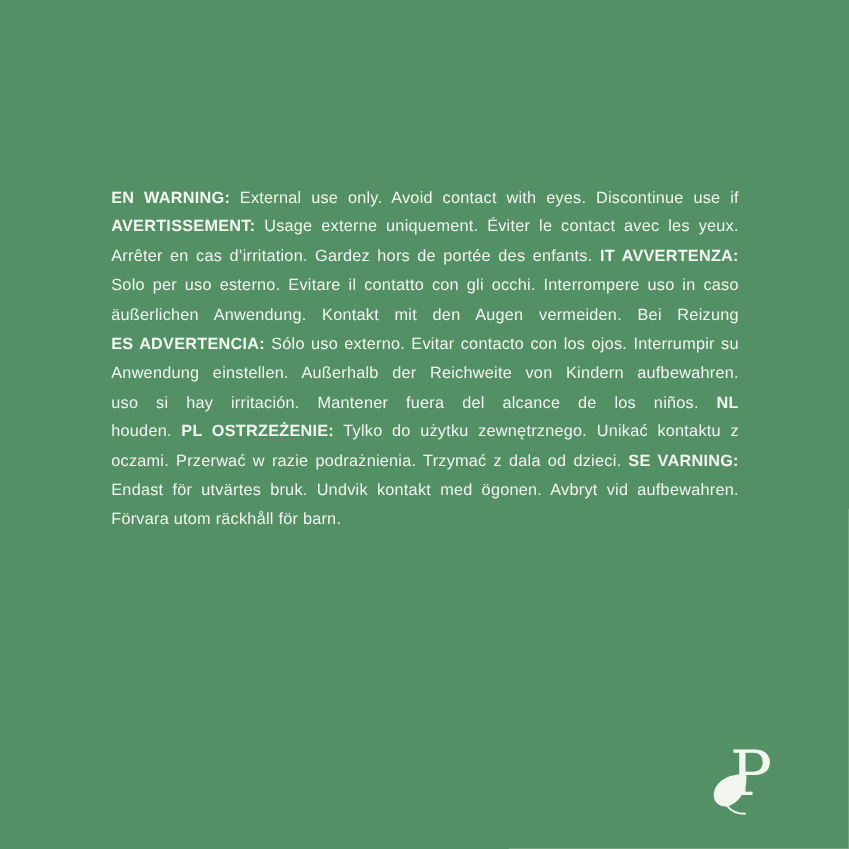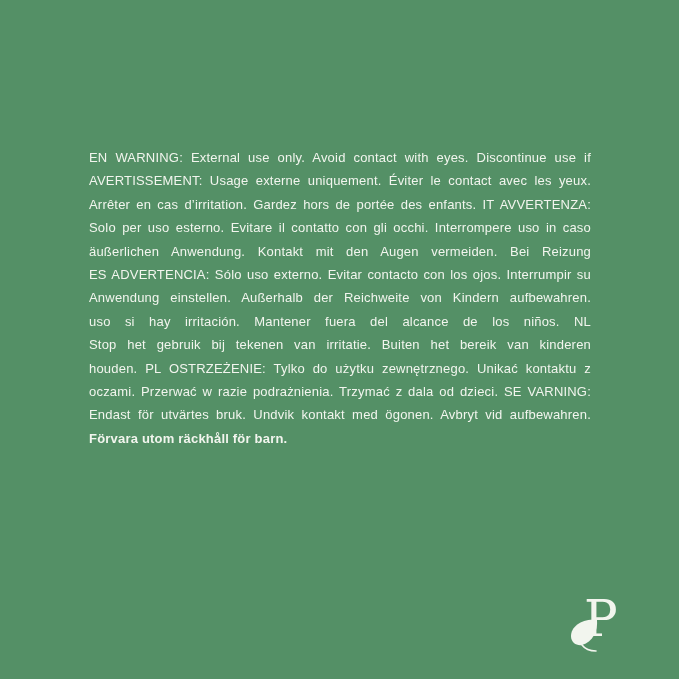--- a/index.html
+++ b/index.html
@@ -21,23 +21,22 @@
     line-height: 23.4px;
     letter-spacing: 0.2px;
   }
   .line {
     text-align: justify;
     text-align-last: justify;
     white-space: normal;
   }
   .line.last {
     text-align-last: left;
-    font-weight: bold;
   }
-  .line b { font-weight: 400; }
+  .line b { font-weight: 700; }
   .logo {
     position: absolute;
     left: 569px;
     top: 595px;
     width: 54px;
     height: 62px;
     color: #f2f5ee;
   }
   .logo .letter {
     position: absolute;
@@ -63,21 +62,20 @@
 
   <div class="text-block">
       <div class="line"><b>EN WARNING:</b><span> External use only. Avoid contact with eyes. Discontinue use if</span></div>
       <div class="line"><b>AVERTISSEMENT:</b><span> Usage externe uniquement. Éviter le contact avec les yeux.</span></div>
       <div class="line"><span>Arrêter en cas d’irritation. Gardez hors de portée des enfants. </span><b>IT AVVERTENZA:</b></div>
       <div class="line"><span>Solo per uso esterno. Evitare il contatto con gli occhi. Interrompere uso in caso</span></div>
       <div class="line"><span>äußerlichen Anwendung. Kontakt mit den Augen vermeiden. Bei Reizung</span></div>
       <div class="line"><b>ES ADVERTENCIA:</b><span> Sólo uso externo. Evitar contacto con los ojos. Interrumpir su</span></div>
       <div class="line"><span>Anwendung einstellen. Außerhalb der Reichweite von Kindern aufbewahren.</span></div>
       <div class="line"><span>uso si hay irritación. Mantener fuera del alcance de los niños. </span><b>NL</b></div>
-      <div class="line"><span>Stop het gebruik bij tekenen van irritatie. Buiten het bereik van kinderen</span></div>
       <div class="line"><span>houden. </span><b>PL OSTRZEŻENIE:</b><span> Tylko do użytku zewnętrznego. Unikać kontaktu z</span></div>
       <div class="line"><span>oczami. Przerwać w razie podrażnienia. Trzymać z dala od dzieci. </span><b>SE VARNING:</b></div>
       <div class="line"><span>Endast för utvärtes bruk. Undvik kontakt med ögonen. Avbryt vid aufbewahren.</span></div>
       <div class="line last"><span>Förvara utom räckhåll för barn.</span></div>
     </div>
 
   <div class="logo">
     <svg viewBox="0 0 30 34" aria-hidden="true">
       <path d="M28 2 C 14 0, 2 8, 2 18 C 2 25, 8 28, 13 27 C 24 24, 29 12, 28 2 Z" fill="currentColor"></path>
       <path d="M13 27 C 16 31, 21 33, 27 33" fill="none" stroke="currentColor" stroke-width="1.6" stroke-linecap="round"></path>

